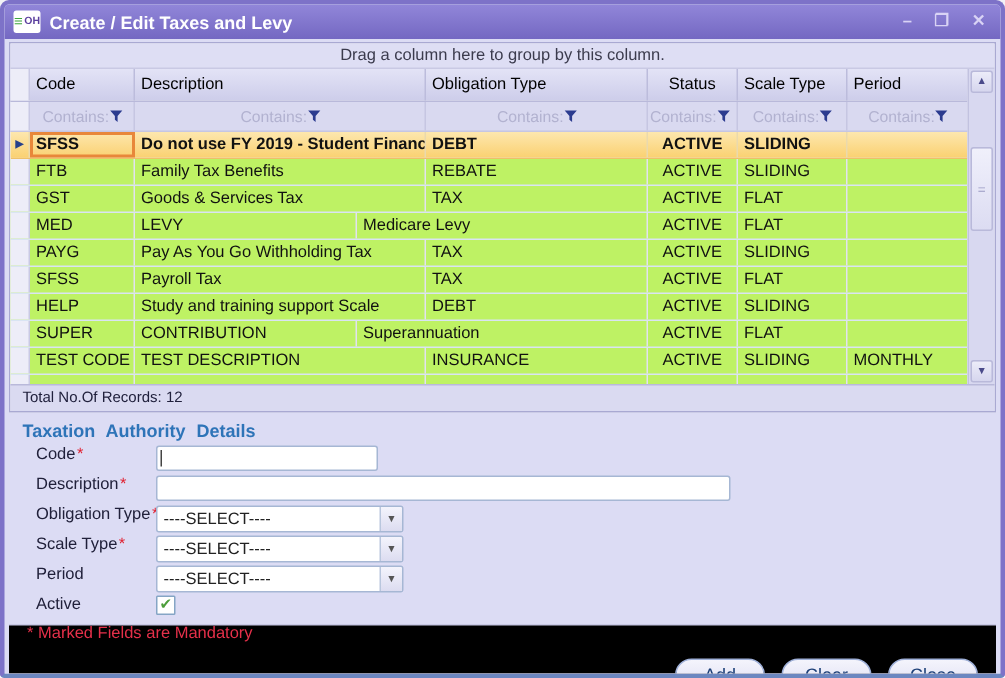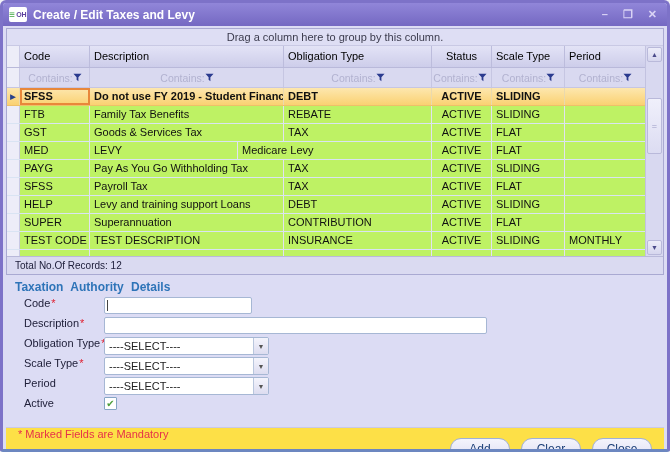--- a/index.html
+++ b/index.html
@@ -80,22 +80,22 @@
   .select{width:165px;height:18px;background:#fff;border:1px solid #a6b7d4;border-radius:2px;display:flex;
     align-items:center;justify-content:space-between;font-size:11px;color:#222;padding-left:4px;overflow:hidden;}
   .select-arrow{width:15px;height:16px;background:linear-gradient(#f4f4fc,#dcdcf0);border-left:1px solid #b9c6dd;
     font-size:7px;color:#555;display:flex;align-items:center;justify-content:center;}
   .select-arrow::after{content:"▼";}
   .checkbox{width:13px;height:13px;background:#fff;border:1px solid #85a5c5;border-radius:1px;display:flex;
     align-items:center;justify-content:center;}
   .checkbox::after{content:"✔";font-size:10px;color:#4d9e3c;line-height:10px;}
 
   
-  .bottom-bar{margin-top:auto;border-top:1px solid #c9c9e6;background:#fde047;height:22px;display:flex;
-    justify-content:space-between;padding:4px 12px;}
+  .bottom-bar{margin-top:auto;border-top:1px solid #c9c9e6;background:#000000;height:22px;display:flex;
+    justify-content:space-between;padding:16px 12px;}
   .mandatory{align-self:flex-end;font-size:11px;color:#e5304a;margin-bottom:5px;}
   .btn-group{display:flex;gap:11px;align-items:flex-start;padding-top:6px;}
   .btn{width:60px;height:22px;border:1px solid #9fb0d8;border-radius:11px;background:linear-gradient(#f4f4fc,#dedef2);
     font-size:12px;color:#1c3f77;text-align:center;line-height:20px;cursor:default;}
 </style>
 </head>
 <body>
 
 <div class="window">
 
@@ -229,31 +229,31 @@
                 <div class="g-cell c-code">SFSS</div>
                 <div class="g-cell c-desc">Payroll Tax</div>
                 <div class="g-cell c-obl">TAX</div>
                 <div class="g-cell c-status">ACTIVE</div>
                 <div class="g-cell c-scale">FLAT</div>
                 <div class="g-cell c-period"></div>
               </div>
               <div class="g-row">
                 <div class="g-cell ind"></div>
                 <div class="g-cell c-code">HELP</div>
-                <div class="g-cell c-desc">Levy and training support Loans</div>
+                <div class="g-cell c-desc">Study and training support Scale</div>
                 <div class="g-cell c-obl">DEBT</div>
                 <div class="g-cell c-status">ACTIVE</div>
                 <div class="g-cell c-scale">SLIDING</div>
                 <div class="g-cell c-period"></div>
               </div>
               <div class="g-row">
                 <div class="g-cell ind"></div>
                 <div class="g-cell c-code">SUPER</div>
+                <div class="g-cell c-obl">CONTRIBUTION</div>
                 <div class="g-cell c-desc">Superannuation</div>
-                <div class="g-cell c-obl">CONTRIBUTION</div>
                 <div class="g-cell c-status">ACTIVE</div>
                 <div class="g-cell c-scale">FLAT</div>
                 <div class="g-cell c-period"></div>
               </div>
               <div class="g-row">
                 <div class="g-cell ind"></div>
                 <div class="g-cell c-code">TEST CODE</div>
                 <div class="g-cell c-desc">TEST DESCRIPTION</div>
                 <div class="g-cell c-obl">INSURANCE</div>
                 <div class="g-cell c-status">ACTIVE</div>

